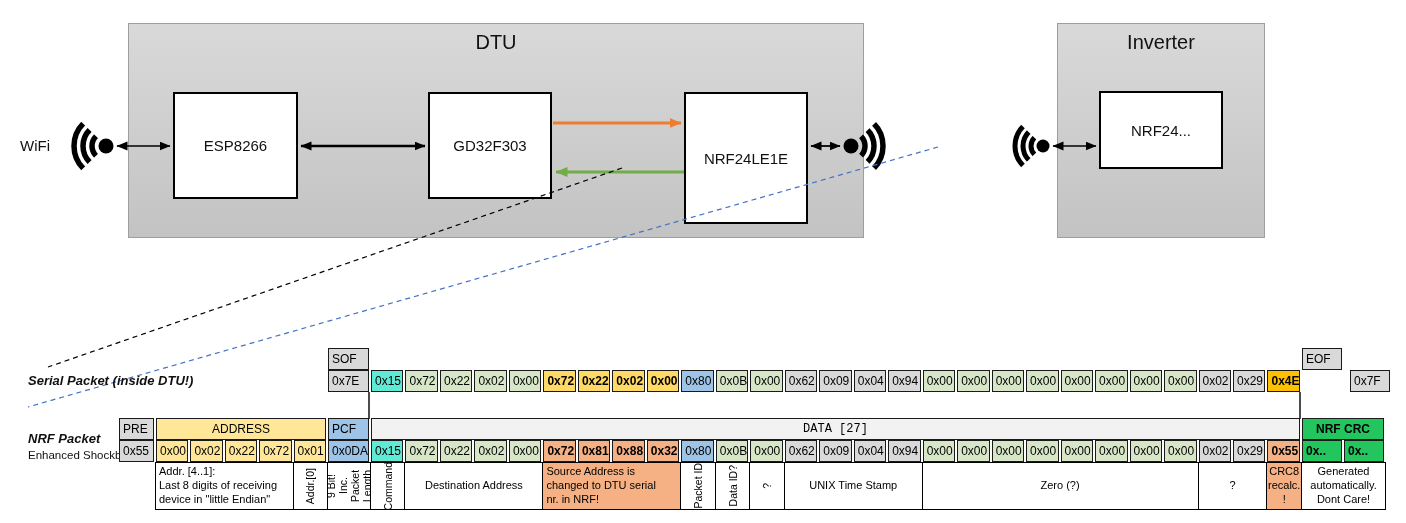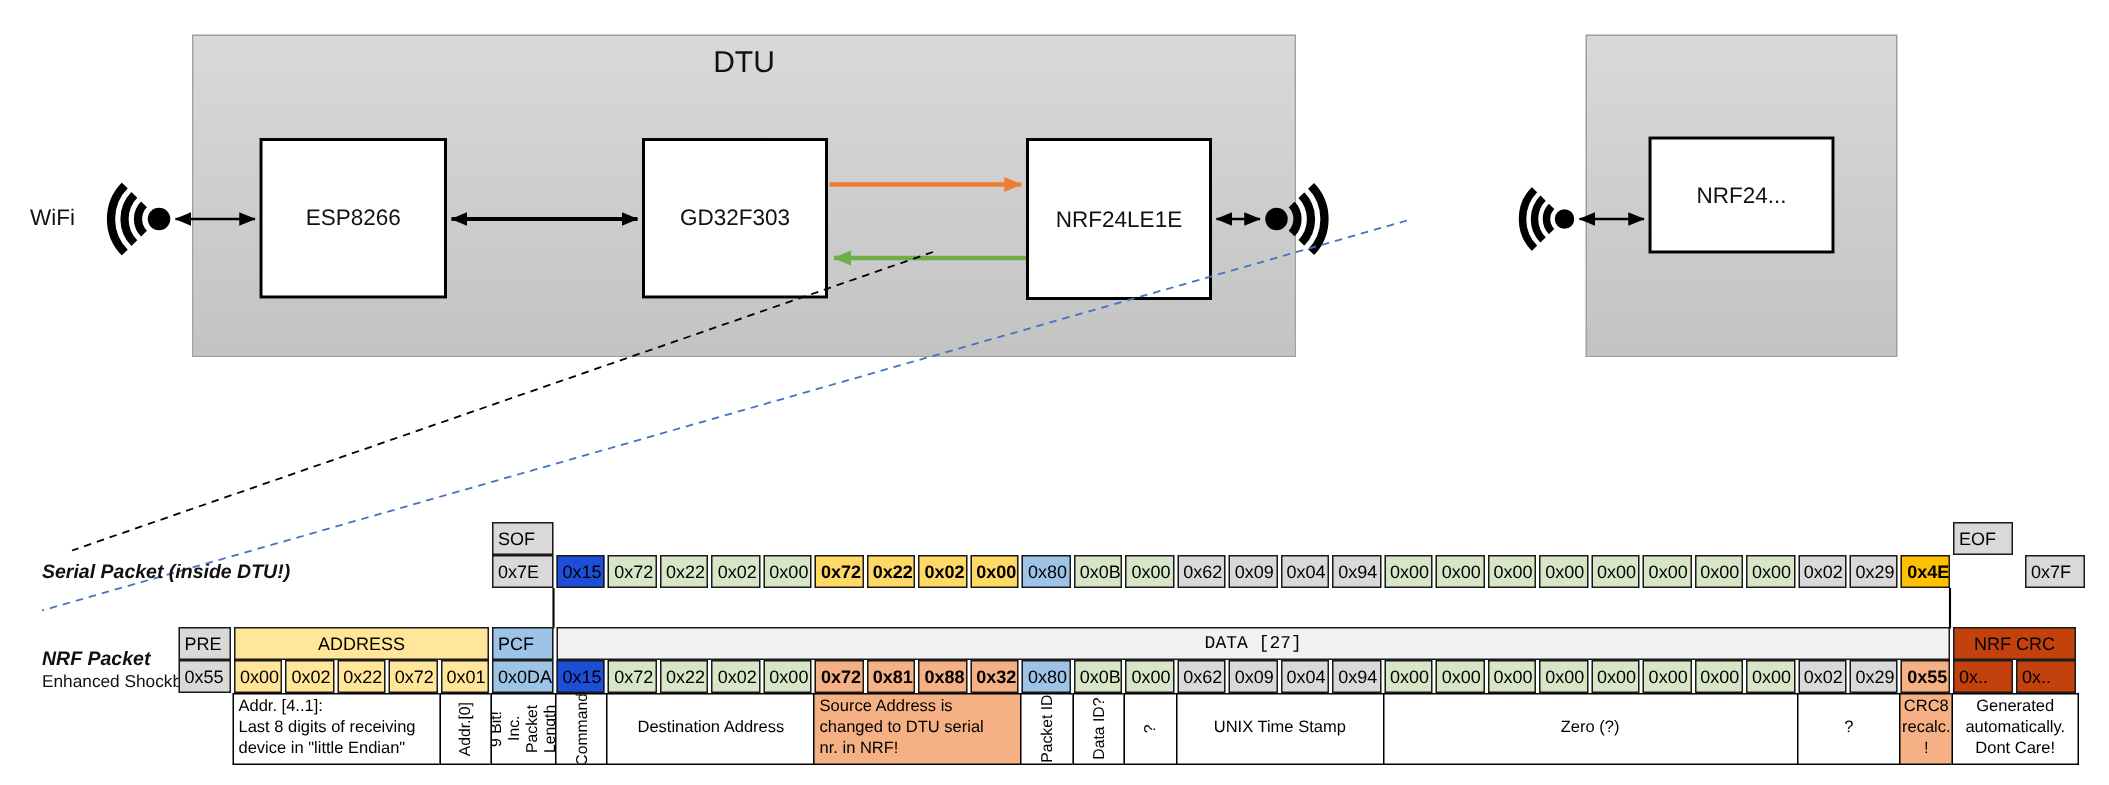--- a/index.html
+++ b/index.html
@@ -20,38 +20,39 @@
         padding-left:3px;white-space:nowrap;overflow:visible;background:#fff;line-height:1;}
   .cell.center{justify-content:center;padding-left:0;}
   .cell.b{font-weight:bold;}
   .ann{position:absolute;box-sizing:border-box;border:1px solid #000;background:#fff;
        font-size:11px;color:#000;display:flex;align-items:center;justify-content:center;
        text-align:center;line-height:1.25;overflow:hidden;}
   .ann.left{justify-content:flex-start;text-align:left;padding-left:3px;}
   .ann .vt{writing-mode:vertical-rl;transform:rotate(180deg);white-space:pre-line;
            font-size:10.5px;line-height:1.15;text-align:center;}
   .ann .ht{white-space:pre-line;}
-  .c-gy{background:#D9D9D9;} .c-gl{background:#D8E6C8;} .c-gd{background:#1d4ed8;}
+  .c-gy{background:#D9D9D9;} .c-gl{background:#D8E6C8;} .c-gd{background:#5eead4;}
   .c-au{background:#FFD966;} .c-au2{background:#FFC000;} .c-bl{background:#9DC3E6;}
-  .c-bl2{background:#c2410c;} .c-ye{background:#FFE699;} .c-sa{background:#F5B183;}
+  .c-bl2{background:#22c55e;font-weight:bold;} .c-ye{background:#FFE699;} .c-sa{background:#F5B183;}
   .c-dh{background:#F2F2F2;font-family:Liberation Mono, monospace;}
 </style>
 </head>
 <body>
 
 <div id="canvas">
 
   <div class="grayblock" style="left:128px;top:23px;width:736px;height:215px;"></div>
   <div class="blocktitle" style="left:128px;top:31px;width:736px;">DTU</div>
 
   <div class="grayblock" style="left:1057px;top:23px;width:208px;height:215px;"></div>
+  <div class="blocktitle" style="left:1057px;top:31px;width:208px;">Inverter</div>
 
   <div class="comp" style="left:173px;top:92px;width:125px;height:107px;">ESP8266</div>
   <div class="comp" style="left:428px;top:92px;width:124px;height:107px;">GD32F303</div>
-  <div class="comp" style="left:684px;top:92px;width:124px;height:108px;">NRF24LE1E</div>
+  <div class="comp" style="left:684px;top:92px;width:124px;height:132px;">NRF24LE1E</div>
   <div class="comp" style="left:1099px;top:91px;width:124px;height:78px;">NRF24...</div>
 
   <div class="wifilabel" style="left:20px;top:137px;">WiFi</div>
 
   <svg width="1406" height="523">
     <defs>
       <marker id="mB" markerUnits="userSpaceOnUse" markerWidth="12" markerHeight="10" refX="10.5" refY="4.5" orient="auto-start-reverse">
         <path d="M0,0 L11,4.5 L0,9 z" fill="#000"></path>
       </marker>
       <marker id="mO" markerUnits="userSpaceOnUse" markerWidth="14" markerHeight="12" refX="11.5" refY="5" orient="auto-start-reverse">

